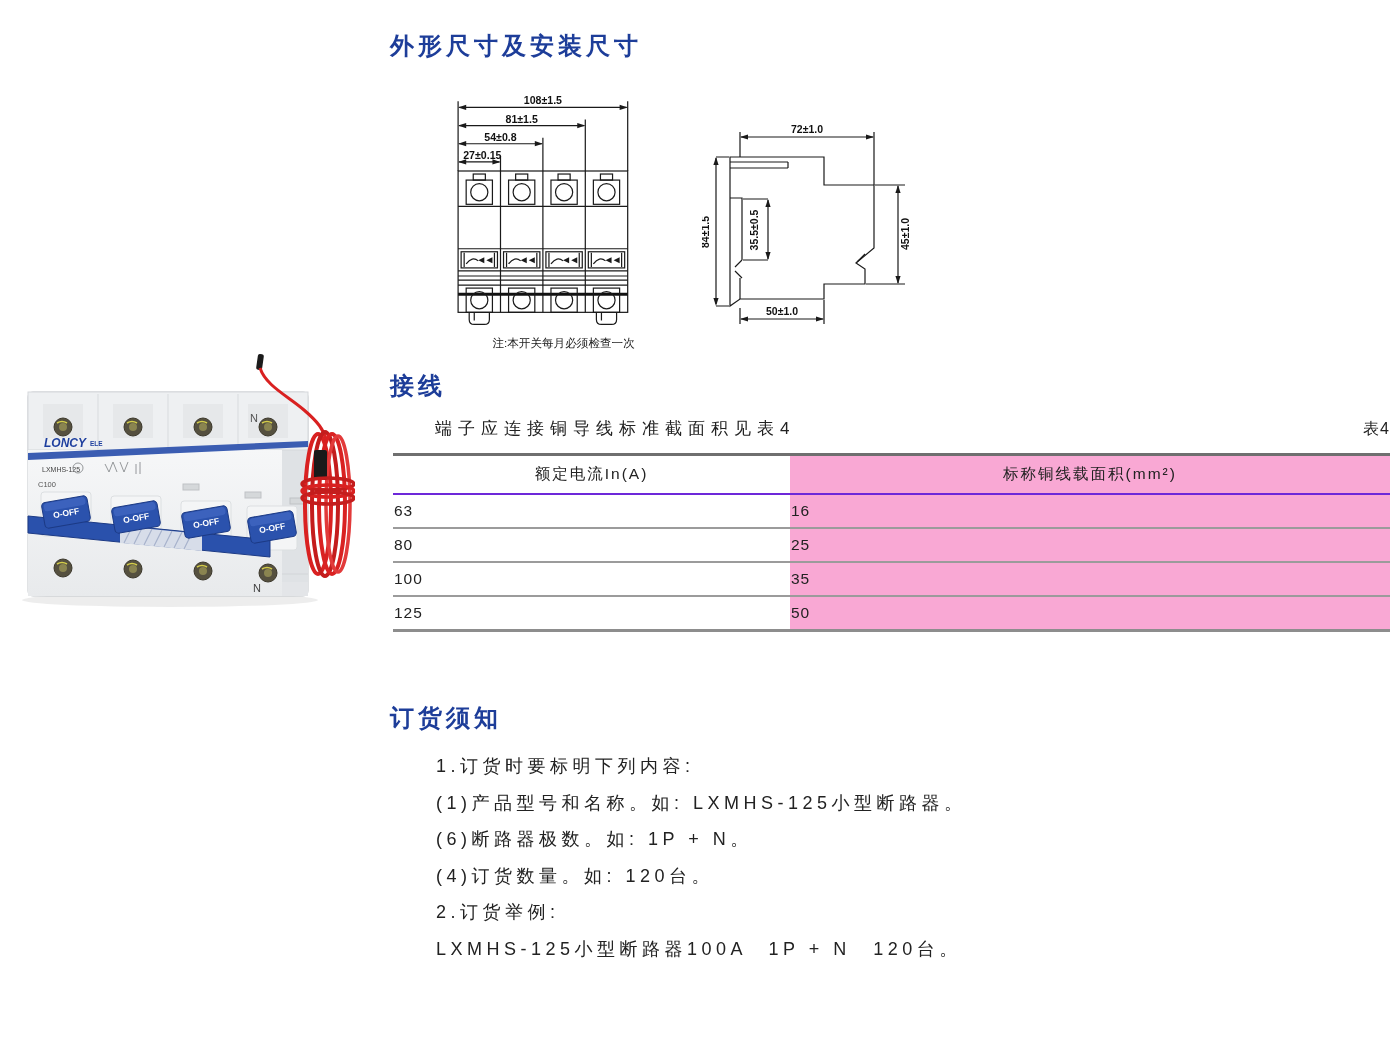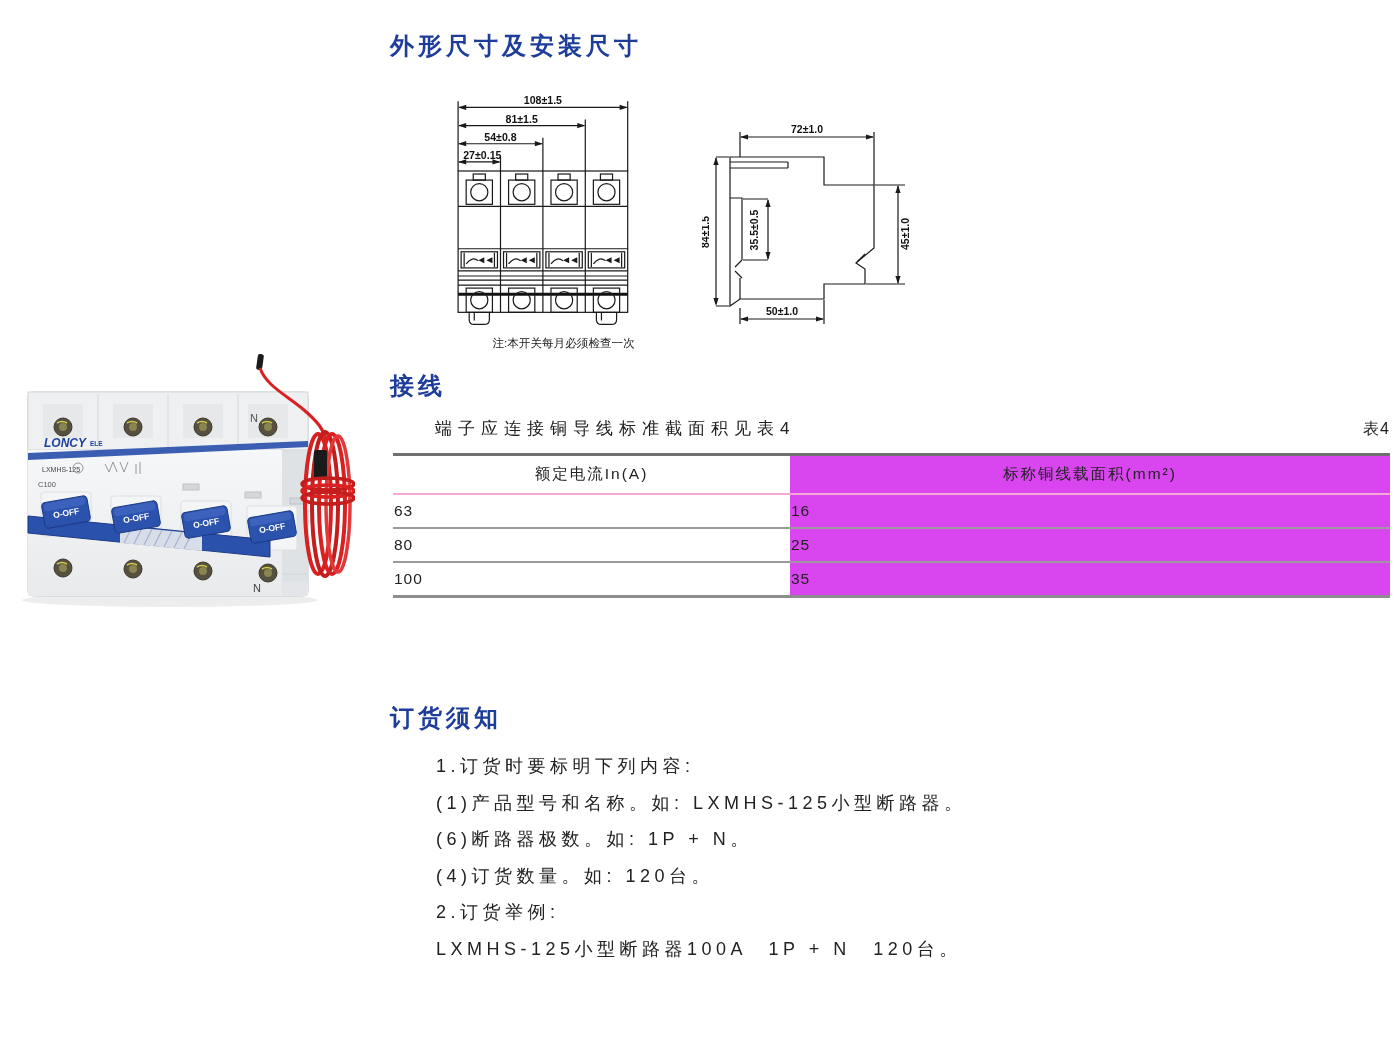--- a/index.html
+++ b/index.html
@@ -24,28 +24,28 @@
 
   .intro-row{position:absolute;left:393px;top:417px;width:997px;display:flex;
        justify-content:space-between;align-items:flex-end;}
   .intro-text{margin-left:42px;font-size:17px;letter-spacing:6px;color:#222;}
   .table-tag{font-size:16px;letter-spacing:1px;color:#222;}
 
   table.wire{position:absolute;left:393px;top:453px;width:997px;
        border-collapse:collapse;table-layout:fixed;}
   table.wire col.c1{width:397px;}
   table.wire{border-top:3px solid #6f6f6f;border-bottom:3px solid #8d8d8d;}
-  table.wire thead tr{border-bottom:2px solid #f9a8d4;}
+  table.wire thead tr{border-bottom:2px solid #6d28d9;}
   table.wire tbody tr{border-bottom:2.5px solid #9b9b9b;}
   table.wire tbody tr:last-child{border-bottom:none;}
   table.wire th{font-weight:normal;font-size:15.5px;height:35px;
        letter-spacing:2px;text-align:center;color:#222;}
   table.wire td{font-size:15.5px;height:30px;
        letter-spacing:1px;color:#222;}
-  .hl{background:#d946ef;}
+  .hl{background:#f9a8d4;}
 
   .order-lines{position:absolute;left:436px;top:748px;}
   .order-line{font-size:18px;letter-spacing:4.5px;line-height:36.5px;
        color:#222;white-space:pre;}
 </style>
 </head>
 <body>
 
 <div class="sec-heading" id="heading-dimensions">外形尺寸及安装尺寸</div>
 
@@ -352,20 +352,24 @@
       <td class="hl">16</td>
     </tr>
     <tr>
       <td>80</td>
       <td class="hl">25</td>
     </tr>
     <tr>
       <td>100</td>
       <td class="hl">35</td>
     </tr>
+    <tr>
+      <td>125</td>
+      <td class="hl">50</td>
+    </tr>
   </tbody>
 </table>
 
 <div class="sec-heading" id="heading-ordering">订货须知</div>
 
 <div class="order-lines">
   <div class="order-line">1.订货时要标明下列内容:</div>
   <div class="order-line">(1)产品型号和名称。如: LXMHS-125小型断路器。</div>
   <div class="order-line">(6)断路器极数。如: 1P + N。</div>
   <div class="order-line">(4)订货数量。如: 120台。</div>

